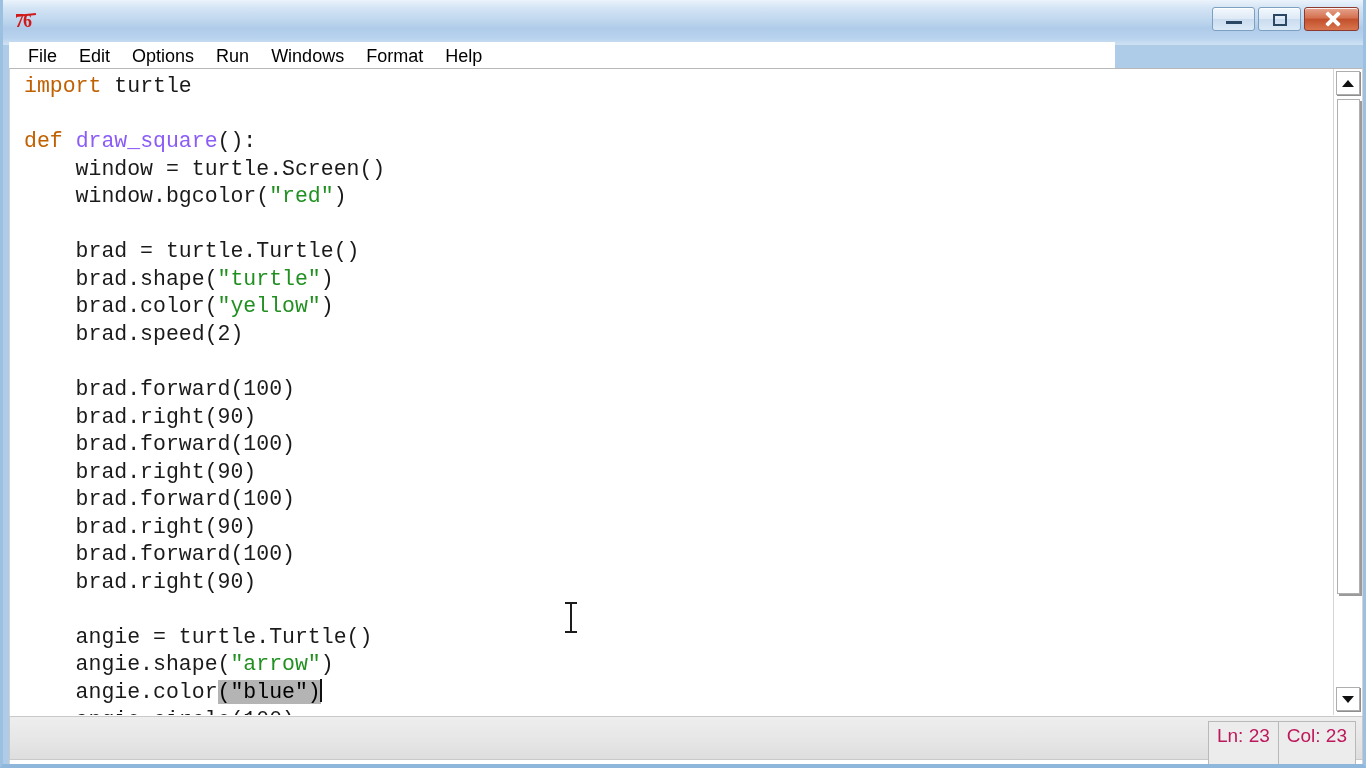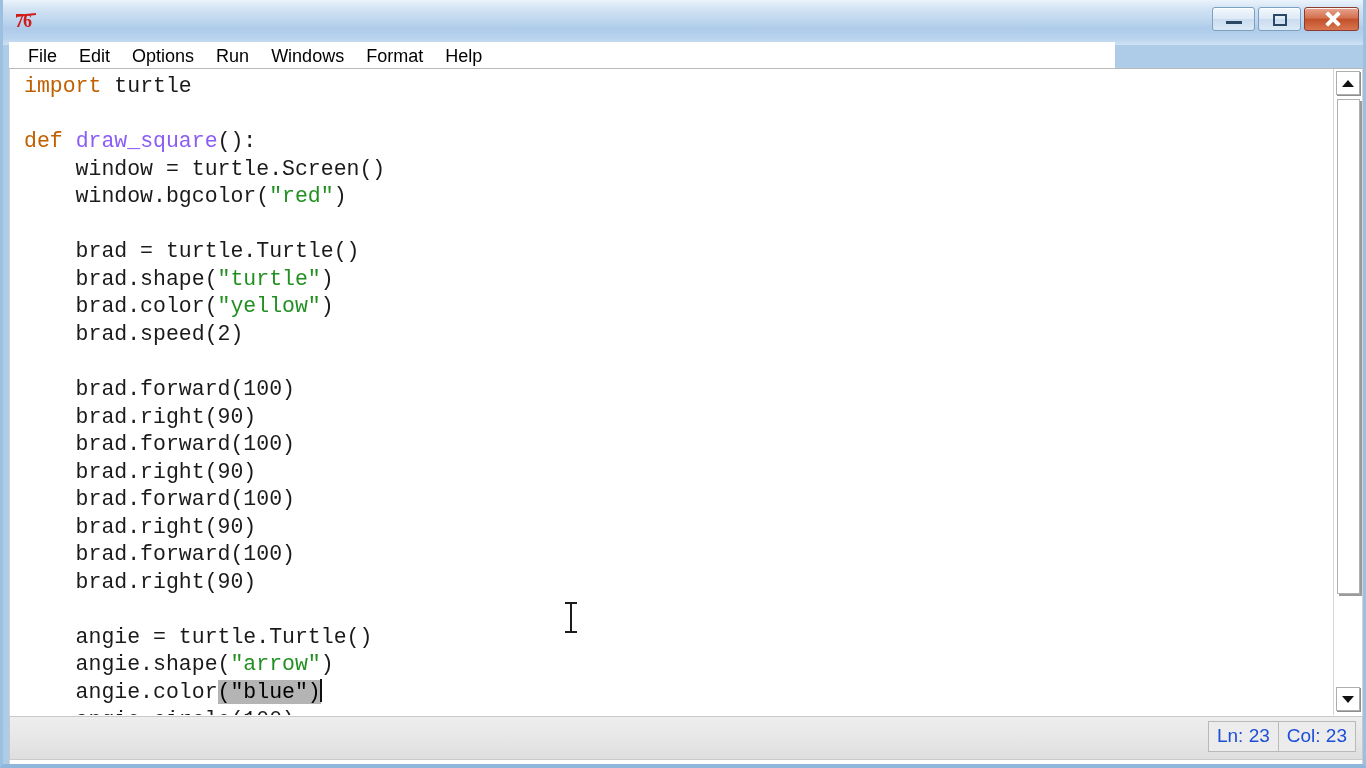--- a/index.html
+++ b/index.html
@@ -242,22 +242,22 @@
     box-sizing: border-box;
   }
   #status-cells {
     position: absolute;
     right: 6px; top: 4px;
     display: flex;
   }
   .status-cell {
     font-family: "Liberation Sans", sans-serif;
     font-size: 19px;
-    color: #1d4ed8;
-    padding: 1px 8px 2px 8px;
+    color: #be185d;
+    padding: 1px 8px 19px 8px;
     border: 1px solid #b9b9b9;
     background: #ececec;
     line-height: 26px;
     white-space: nowrap;
   }
   .status-cell + .status-cell { margin-left: -1px; text-align: right; }
 
   
   #mouse-cursor {
     position: absolute;

